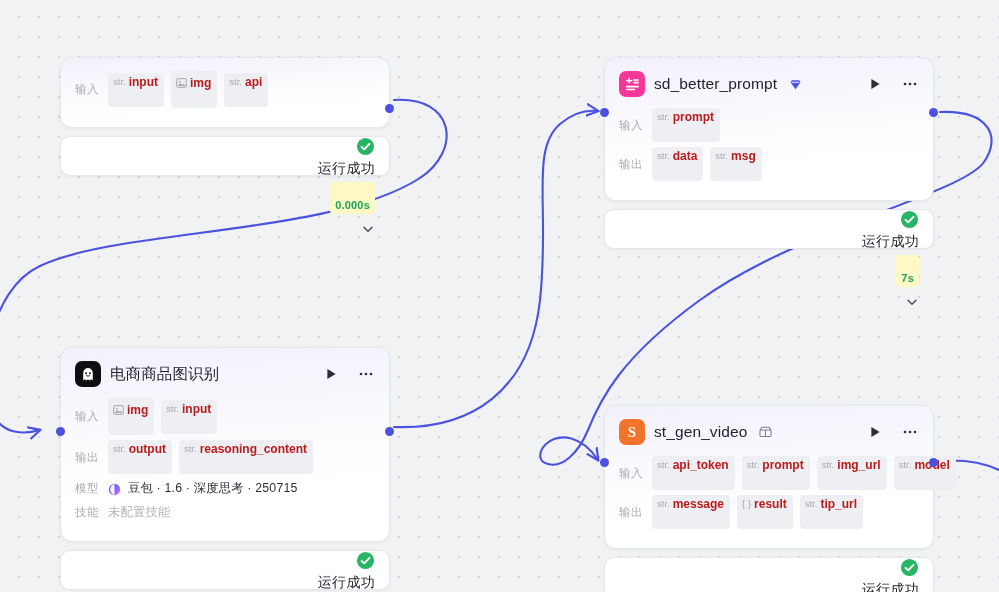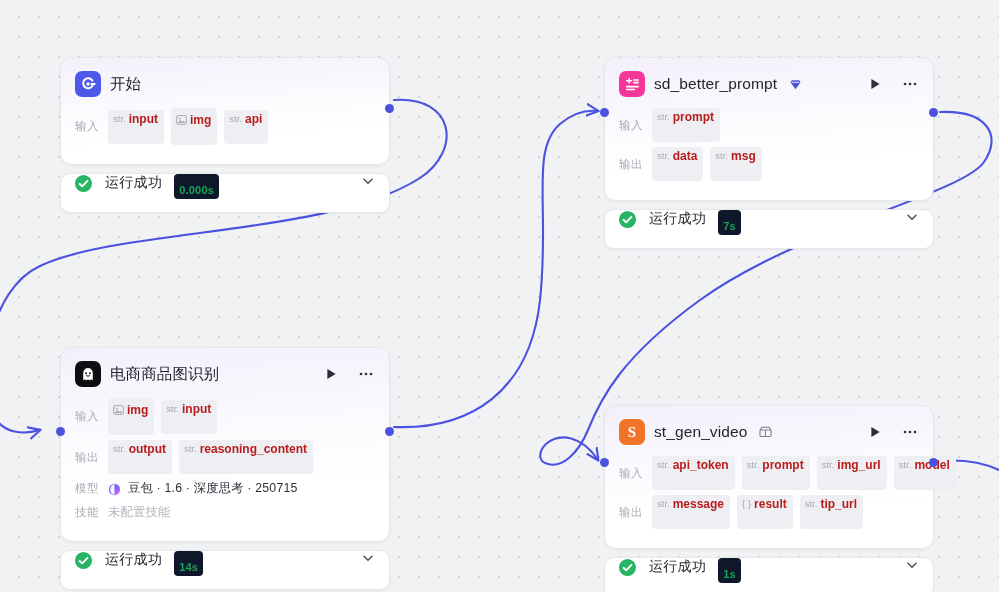--- a/index.html
+++ b/index.html
@@ -164,39 +164,40 @@
 
   
   .status-bar {
     margin-top: 8px;
     height: 40px;
     background: #ffffff;
     border: 1px solid #e6e7eb;
     border-radius: 10px;
     box-shadow: 0 1px 3px rgba(23, 26, 35, 0.05);
     display: flex;
-    align-items: flex-start;
+    align-items: flex-end;
     padding: 0 14px 0 13px;
-    gap: 12px;
+    gap: 4px;
+    flex-direction: column;
   }
   .status-check {
     width: 19px; height: 19px; flex: 0 0 19px;
   }
   .status-text {
     font-size: 14px;
     color: #23262e;
     letter-spacing: .3px;
   }
   .status-time {
     font-size: 11px;
     font-weight: 700;
     color: #1aa35a;
-    background: #0f172a;
+    background: #fef9c3;
     border-radius: 4px;
-    padding: 10px 5px 3px 5px;
+    padding: 17px 5px 3px 5px;
     letter-spacing: .2px;
   }
   .status-spacer { flex: 1 1 auto; }
   .status-chevron { width: 14px; height: 14px; flex: 0 0 14px; }
 
   
   .port {
     position: absolute;
     width: 9px;
     height: 9px;
@@ -231,31 +232,20 @@
 
     <path d="M 940 112 C 988 110 1002 136 984 162 C 962 194 800 228 700 300
              C 620 358 600 400 588 430 C 578 454 562 468 548 464" fill="none" stroke="#4c52e0" stroke-width="2.1" stroke-linecap="round"></path>
     <path d="M 548 464 C 538 462 538 452 546 444 C 560 432 582 436 598 460" fill="none" stroke="#4c52e0" stroke-width="2.1" stroke-linecap="round" marker-end="url(#arrow)"></path>
 
     <path d="M 940 461 C 968 459 986 464 999 470" fill="none" stroke="#4c52e0" stroke-width="2.1" stroke-linecap="round"></path>
   </svg>
 
   <div class="node-group" id="group-start">
     <div class="node-card">
-      <div class="node-head">
-        <div class="node-icon icon-start">
-          <svg width="16" height="16" viewBox="0 0 16 16" aria-hidden="true">
-            <path d="M12.4 4.6 A5 5 0 1 0 13 8.4" fill="none" stroke="#ffffff" stroke-width="2" stroke-linecap="round"></path>
-            <circle cx="8" cy="8" r="1.7" fill="#ffffff"></circle>
-            <path d="M11.4 8 L14.6 8" stroke="#ffffff" stroke-width="2" stroke-linecap="round"></path>
-          </svg>
-        </div>
-        <div class="node-title">开始</div>
-        <div class="head-spacer"></div>
-      </div>
 
       <div class="io-row">
         <span class="io-label">输入</span>
 
         <span class="tag">
           <span class="tag-type">str.</span>
           <span class="tag-name">input</span>
         </span>
 
         <span class="tag">

